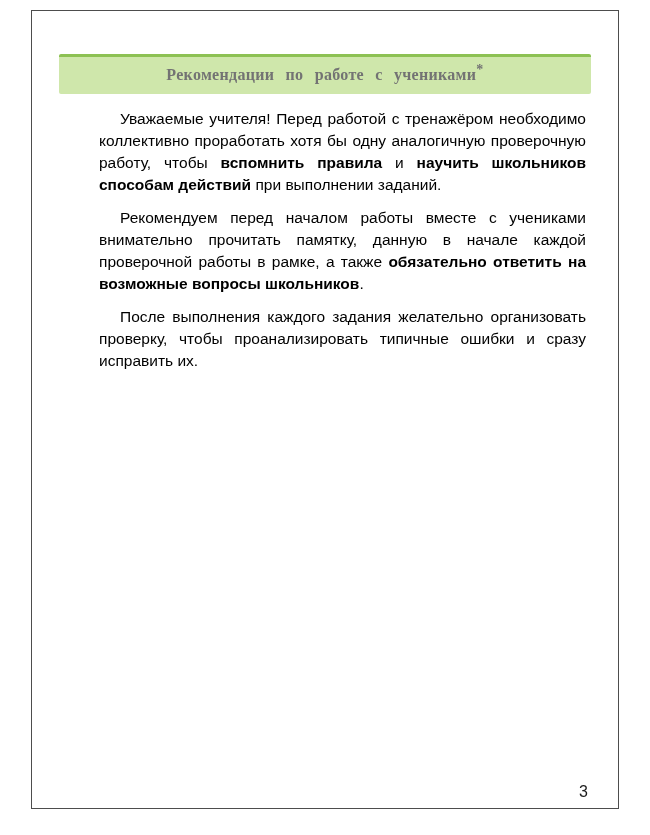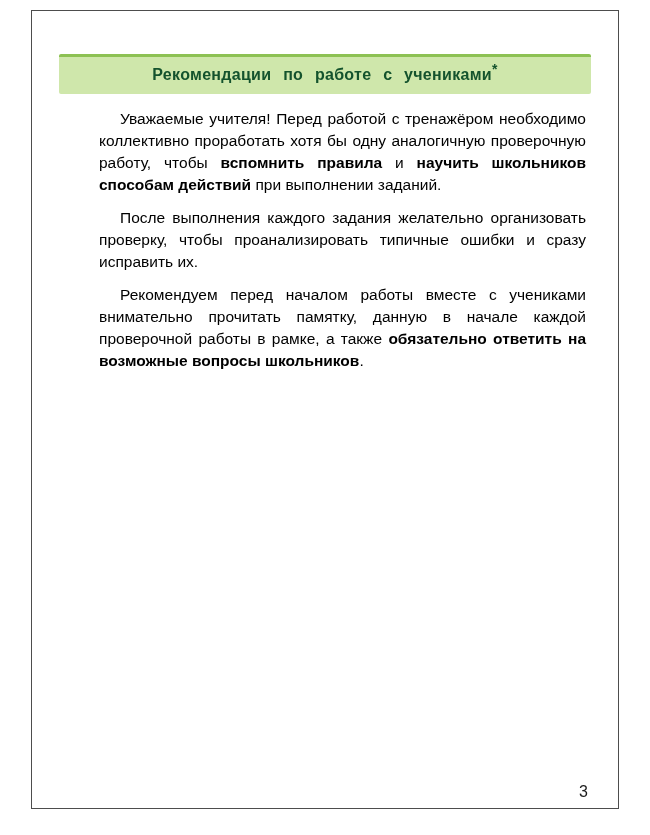--- a/index.html
+++ b/index.html
@@ -37,23 +37,24 @@
     margin: 0 28px;
     background: #cfe7ab;
     border-top: 3px solid #8dc153;
     border-radius: 2px;
     text-align: center;
     padding: 9px 10px 10px 10px;
   }
   .header-title {
     font-weight: 700;
     font-size: 16px;
-    color: #14532d;
+    color: #737373;
     letter-spacing: 0.3px;
     word-spacing: 7px;
+    font-family: Liberation Serif, serif;
   }
   .header-title sup {
     font-size: 14px;
     font-weight: 700;
     vertical-align: super;
     line-height: 0;
   }
   .body-text {
     margin: 14px 33px 0 68px;
   }
@@ -79,19 +80,19 @@
 <div class="page">
   <div class="page-border"></div>
 
   <div class="content">
     <div class="header-box">
       <span class="header-title"><span>Рекомендации по работе с учениками</span><sup>*</sup></span>
     </div>
 
     <div class="body-text">
       <p><span>Уважаемые учителя! Перед работой с тренажёром необходимо коллективно проработать хотя бы одну аналогичную проверочную работу, чтобы </span><span style="font-weight: 700;">вспомнить правила</span><span> и </span><span style="font-weight: 700;">научить школьников способам действий</span><span> при выполнении заданий.</span></p>
+      <p><span>Рекомендуем перед началом работы вместе с учениками внимательно прочитать памятку, данную в начале каждой проверочной работы в рамке, а также </span><span style="font-weight: 700;">обязательно ответить на возможные вопросы школьников</span><span>.</span></p>
       <p><span>После выполнения каждого задания желательно организовать проверку, чтобы проанализировать типичные ошибки и сразу исправить их.</span></p>
-      <p><span>Рекомендуем перед началом работы вместе с учениками внимательно прочитать памятку, данную в начале каждой проверочной работы в рамке, а также </span><span style="font-weight: 700;">обязательно ответить на возможные вопросы школьников</span><span>.</span></p>
     </div>
   </div>
 
   <div class="page-number">3</div>
 </div>
 
 </body></html>

